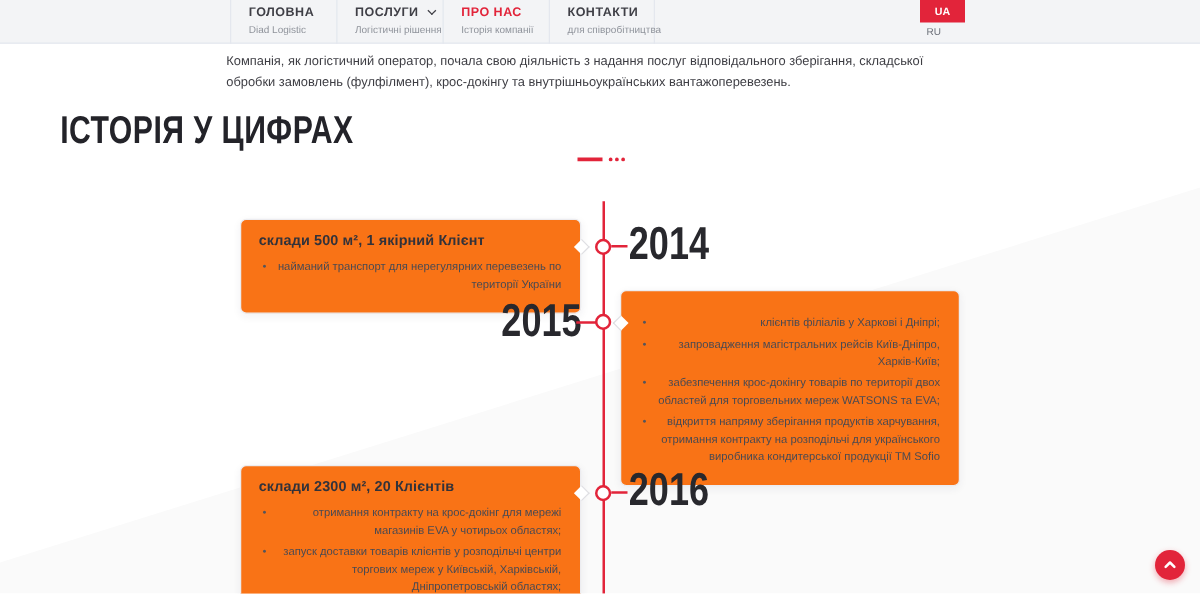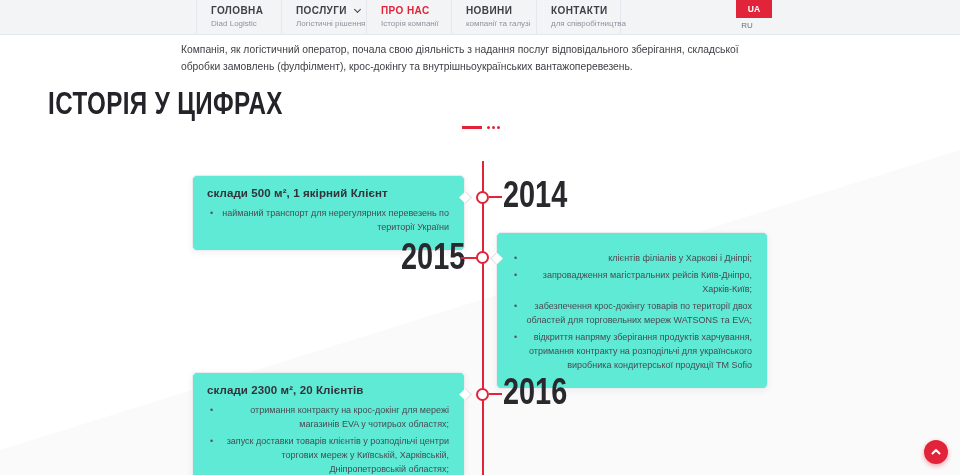--- a/index.html
+++ b/index.html
@@ -12,21 +12,21 @@
   body{font-family:"Liberation Sans",sans-serif;}
   .page{position:relative;width:960px;height:475px;background:#fff;overflow:hidden;}
 
   
   .bg-wedge{position:absolute;left:0;top:0;width:960px;height:475px;background:var(--wedge);
     clip-path:polygon(0 450px,960px 150px,960px 475px,0 475px);z-index:0;}
 
   
   header{position:absolute;left:0;top:0;width:960px;height:35px;background:var(--header-bg);
     border-bottom:1px solid #e4e7ee;z-index:5;}
-  .nav{position:absolute;left:196px;top:0;height:35px;display:flex;}
+  .nav{position:absolute;left:184px;top:0;height:35px;display:flex;}
   .nav-item{width:85px;height:35px;padding:5px 0 0 14px;border-left:1px solid #e4e7ee;cursor:pointer;}
   .nav-item:last-child{border-right:1px solid #e4e7ee;}
   .nav-title{font-size:10px;font-weight:bold;letter-spacing:.4px;color:#3f3f46;white-space:nowrap;}
   .nav-item.active .nav-title{color:var(--accent);}
   .nav-sub{font-size:8px;color:#8f939b;margin-top:3px;white-space:nowrap;}
   .chev-down{display:inline-block;width:5px;height:5px;border-right:1.5px solid #3f3f46;
     border-bottom:1.5px solid #3f3f46;transform:rotate(45deg);margin-left:8px;vertical-align:2px;}
   .lang-badge{position:absolute;left:736px;top:0;width:36px;height:18px;background:var(--accent);
     color:#fff;font-size:8.5px;font-weight:bold;text-align:center;line-height:18px;cursor:pointer;z-index:6;}
   .lang-alt{position:absolute;left:736px;top:21px;width:22px;text-align:center;font-size:8px;
@@ -47,21 +47,21 @@
   
   .timeline-line{position:absolute;left:482px;top:161px;width:2px;height:314px;background:var(--accent);z-index:1;}
   .tl-circle{position:absolute;width:13px;height:13px;background:#fff;border:2px solid var(--accent);
     border-radius:50%;z-index:3;}
   .tl-stub{position:absolute;height:2px;background:var(--accent);z-index:2;}
   .tl-year{position:absolute;font-size:37px;font-weight:bold;color:#28282d;z-index:2;
     transform:scaleX(.78);transform-origin:left center;white-space:nowrap;}
   .tl-year.right-align{transform-origin:right center;text-align:right;}
 
   
-  .card{position:absolute;background:#5eead4;border:1px solid #ececf0;border-radius:5px;
+  .card{position:absolute;background:#f97316;border:1px solid #ececf0;border-radius:5px;
     box-shadow:0 2px 7px rgba(40,40,60,.06);padding:11px 15px 12px 14px;z-index:2;}
   .card-title{font-size:11.5px;font-weight:bold;color:#32323a;letter-spacing:.1px;}
   .card ul{list-style:none;margin-top:8px;text-align:right;}
   .card li{position:relative;padding-left:13px;font-size:9px;line-height:1.55;color:#4a4a52;margin-bottom:3px;}
   .card li::before{content:"•";position:absolute;left:3px;top:0;color:#55555c;}
   .pointer{position:absolute;width:9px;height:9px;background:#fff;z-index:4;}
   .pointer.right{right:-5.5px;border-top:1px solid #dfdfe3;border-right:1px solid #dfdfe3;transform:rotate(45deg);}
   .pointer.left{left:-5.5px;border-left:1px solid #dfdfe3;border-bottom:1px solid #dfdfe3;transform:rotate(45deg);}
 
   .card-2014{left:192px;top:175px;width:273px;}
@@ -100,24 +100,20 @@
         <div class="nav-title">ГОЛОВНА</div>
         <div class="nav-sub">Diad Logistic</div>
       </div>
       <div class="nav-item">
         <div class="nav-title"><span>ПОСЛУГИ</span><span class="chev-down"></span></div>
         <div class="nav-sub">Логістичні рішення</div>
       </div>
       <div class="nav-item active">
         <div class="nav-title">ПРО НАС</div>
         <div class="nav-sub">Історія компанії</div>
-      </div>
-      <div class="nav-item">
-        <div class="nav-title">НОВИНИ</div>
-        <div class="nav-sub">компанії та галузі</div>
       </div>
       <div class="nav-item">
         <div class="nav-title">КОНТАКТИ</div>
         <div class="nav-sub">для співробітництва</div>
       </div>
     </nav>
     <div class="lang-badge">UA</div>
     <div class="lang-alt">RU</div>
   </header>
 

